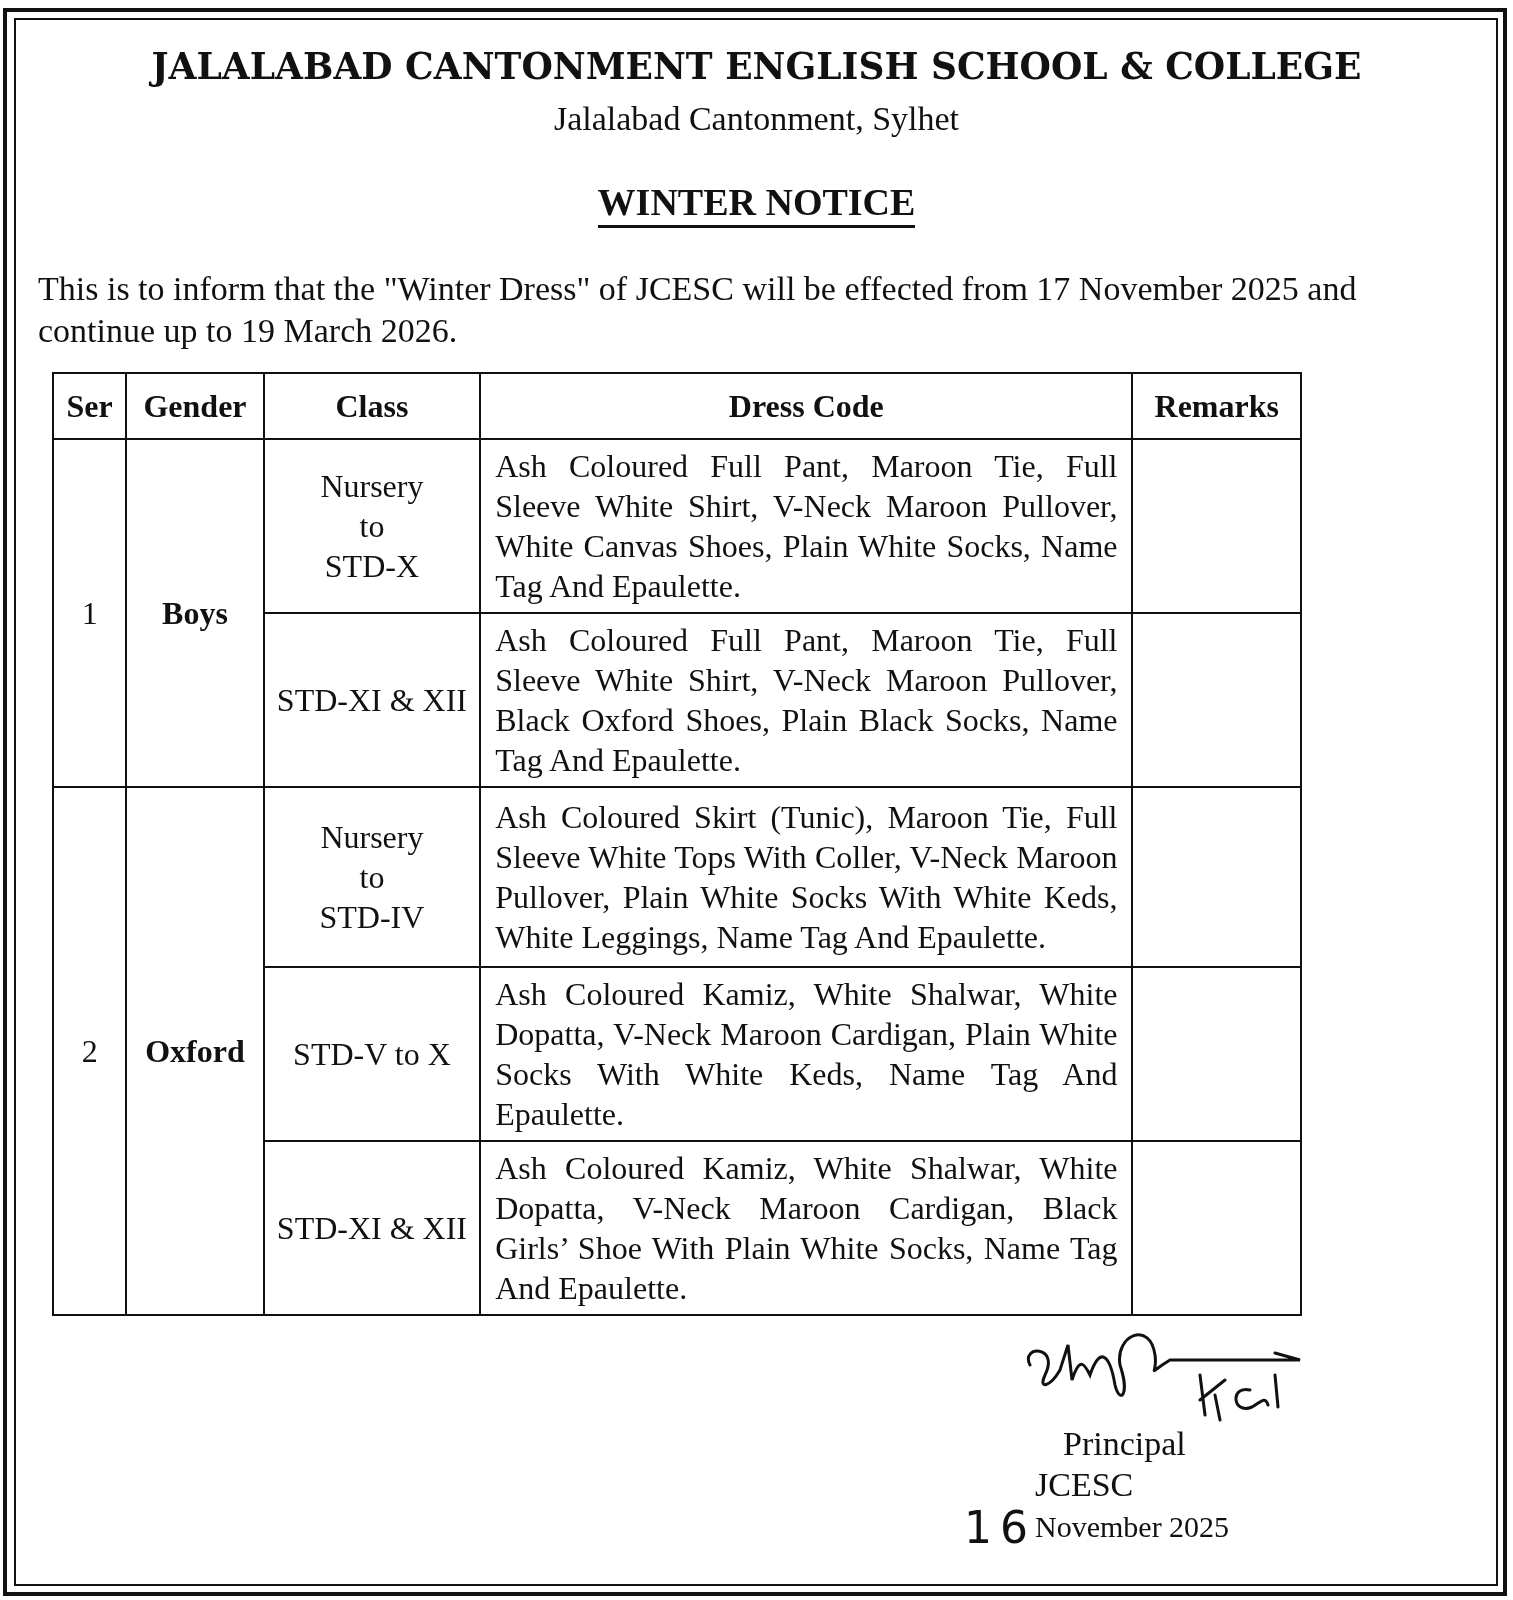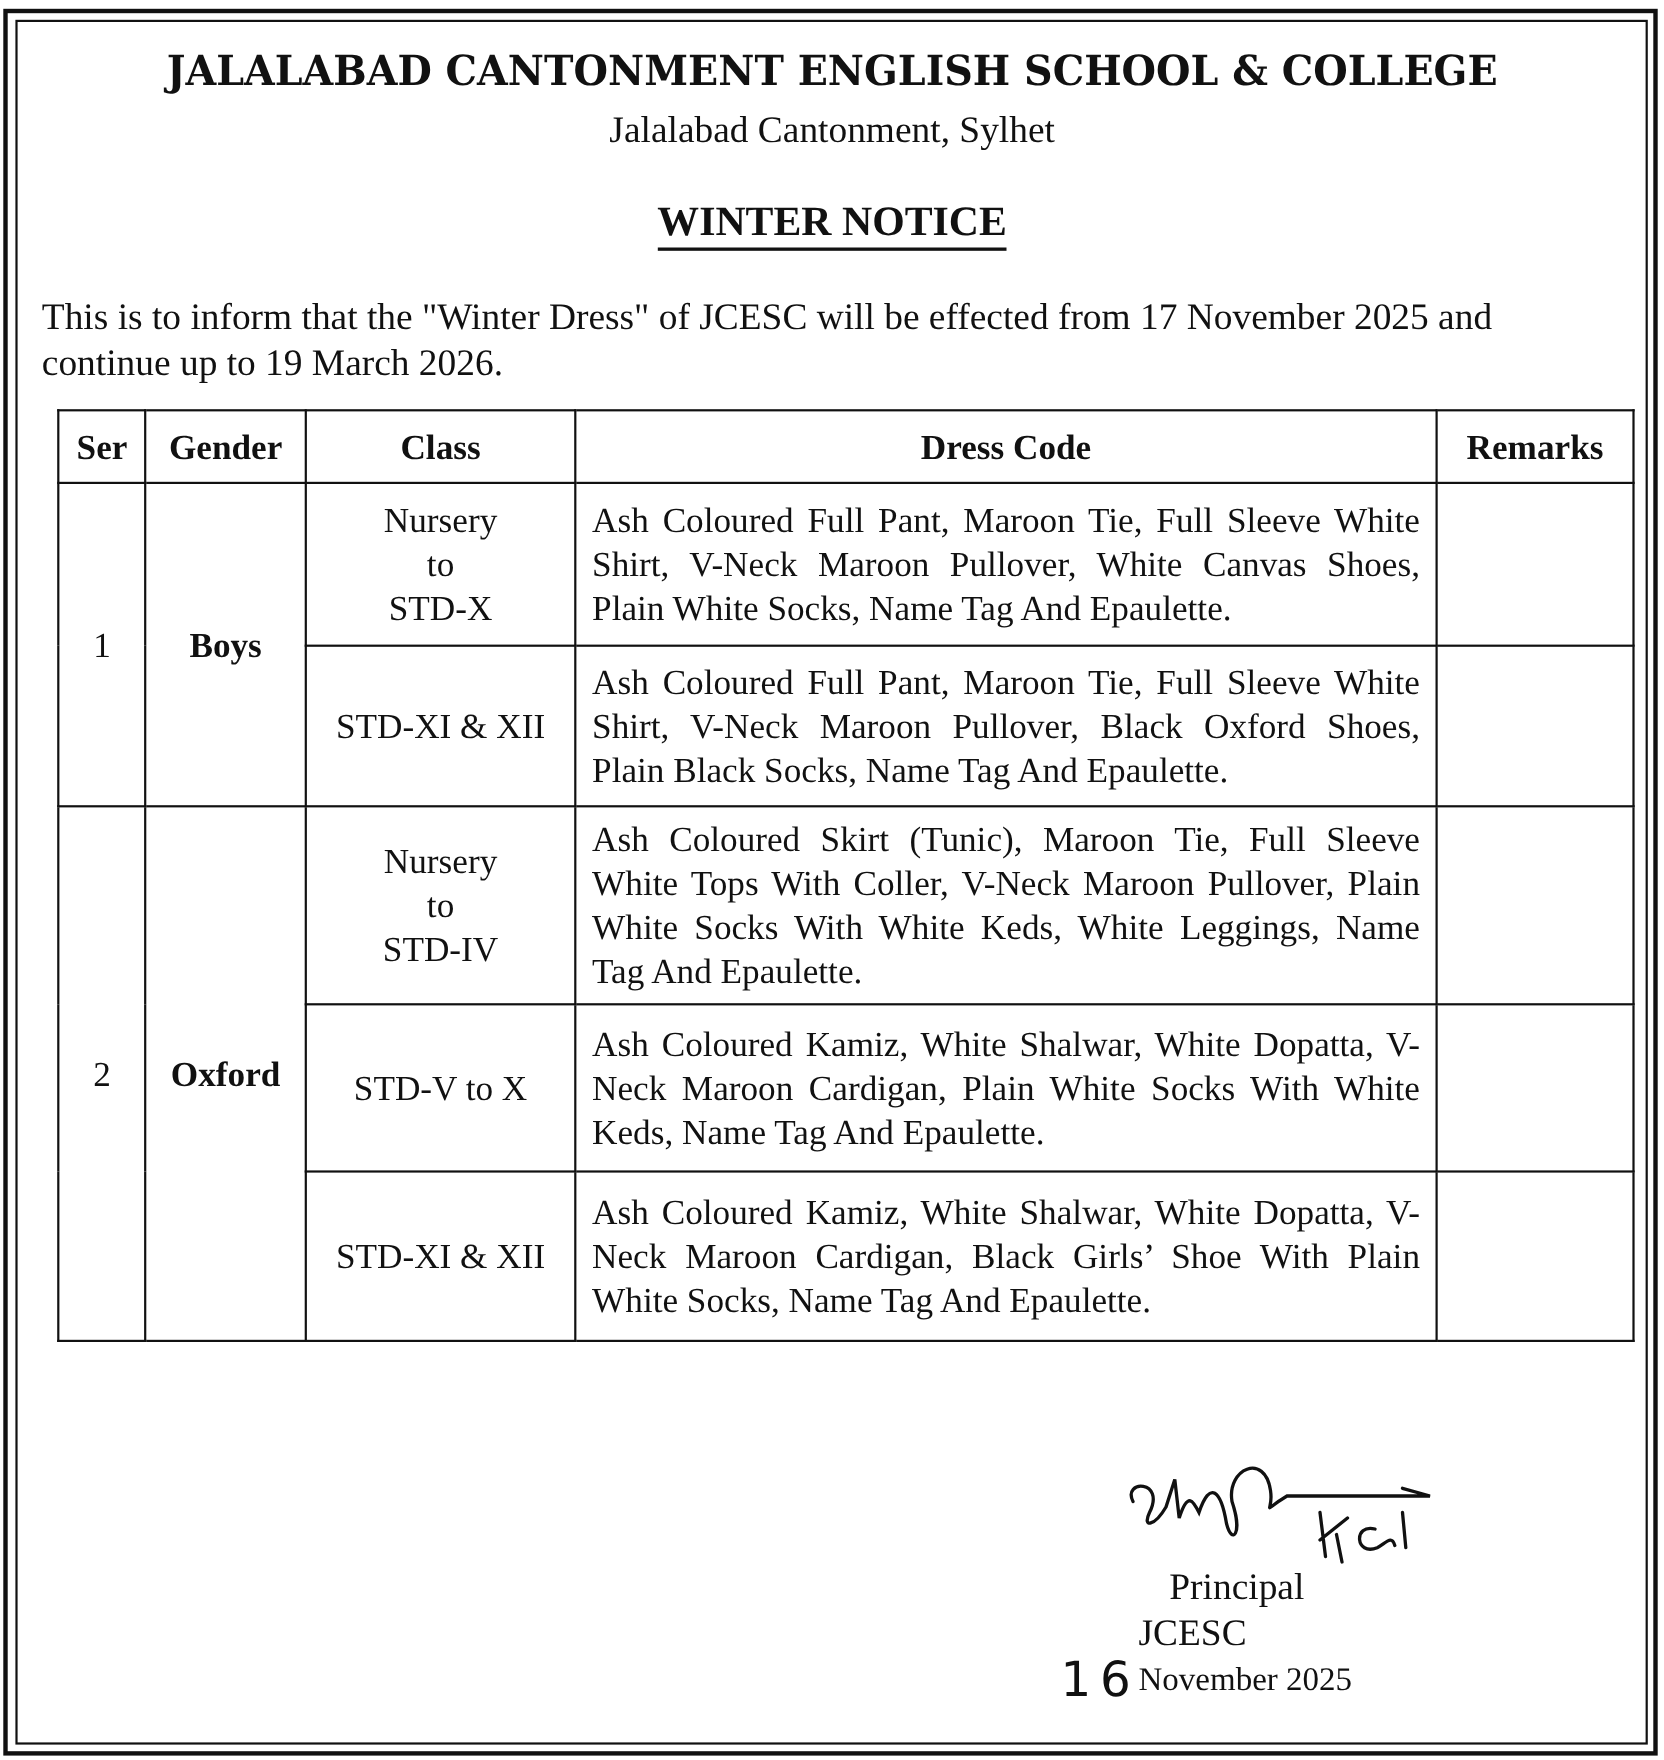--- a/index.html
+++ b/index.html
@@ -4,21 +4,21 @@
   <style>
     html, body { margin: 0; padding: 0; background: #ffffff; }
     body { width: 1513px; height: 1600px; position: relative; overflow: hidden; font-family: "Liberation Serif", serif; color: #111; }
     .frame-outer { position: absolute; left: 3px; top: 8px; width: 1504px; height: 1588px; border: 4px solid #111; box-sizing: border-box; }
     .frame-inner { position: absolute; left: 14px; top: 18px; width: 1484px; height: 1568px; border: 2px solid #111; box-sizing: border-box; }
     .school-name { position: absolute; left: 0; top: 44px; width: 1513px; text-align: center; font-family: "DejaVu Serif", serif; font-weight: 900; font-size: 36px; letter-spacing: 0px; transform: scaleY(1.05); }
     .school-address { position: absolute; left: 0; top: 100px; width: 1513px; text-align: center; font-size: 34px; }
     .notice-title { position: absolute; left: 0; top: 180px; width: 1513px; text-align: center; font-size: 38px; font-weight: bold; }
     .notice-title span { border-bottom: 3px solid #111; padding-bottom: 2px; }
     .intro { position: absolute; left: 38px; top: 268px; width: 1430px; font-size: 34px; line-height: 42px; }
-    table.dress { position: absolute; left: 52px; top: 372px; width: 1434px; border-collapse: collapse; font-size: 32px; }
+    table.dress { position: absolute; left: 52px; top: 372px; width: 1250px; border-collapse: collapse; font-size: 32px; }
     table.dress th, table.dress td { border: 2px solid #111; vertical-align: middle; }
     table.dress th { height: 52px; font-weight: bold; text-align: center; font-size: 32px; }
     .c-ser { width: 76px; text-align: center; }
     .c-gender { width: 142px; text-align: center; font-weight: bold; }
     .c-class { width: 244px; text-align: center; line-height: 40px; }
     .c-code { width: 764px; text-align: justify; padding: 6px 14px 6px 14px; line-height: 40px; }
     .c-rem { width: 176px; }
     .signature { position: absolute; left: 1020px; top: 1325px; width: 300px; height: 120px; }
     .sig-title { position: absolute; left: 1035px; top: 1424px; font-size: 34px; line-height: 40px; margin-left: 28px; }
     .sig-org { position: absolute; left: 1035px; top: 1466px; font-size: 34px; }

